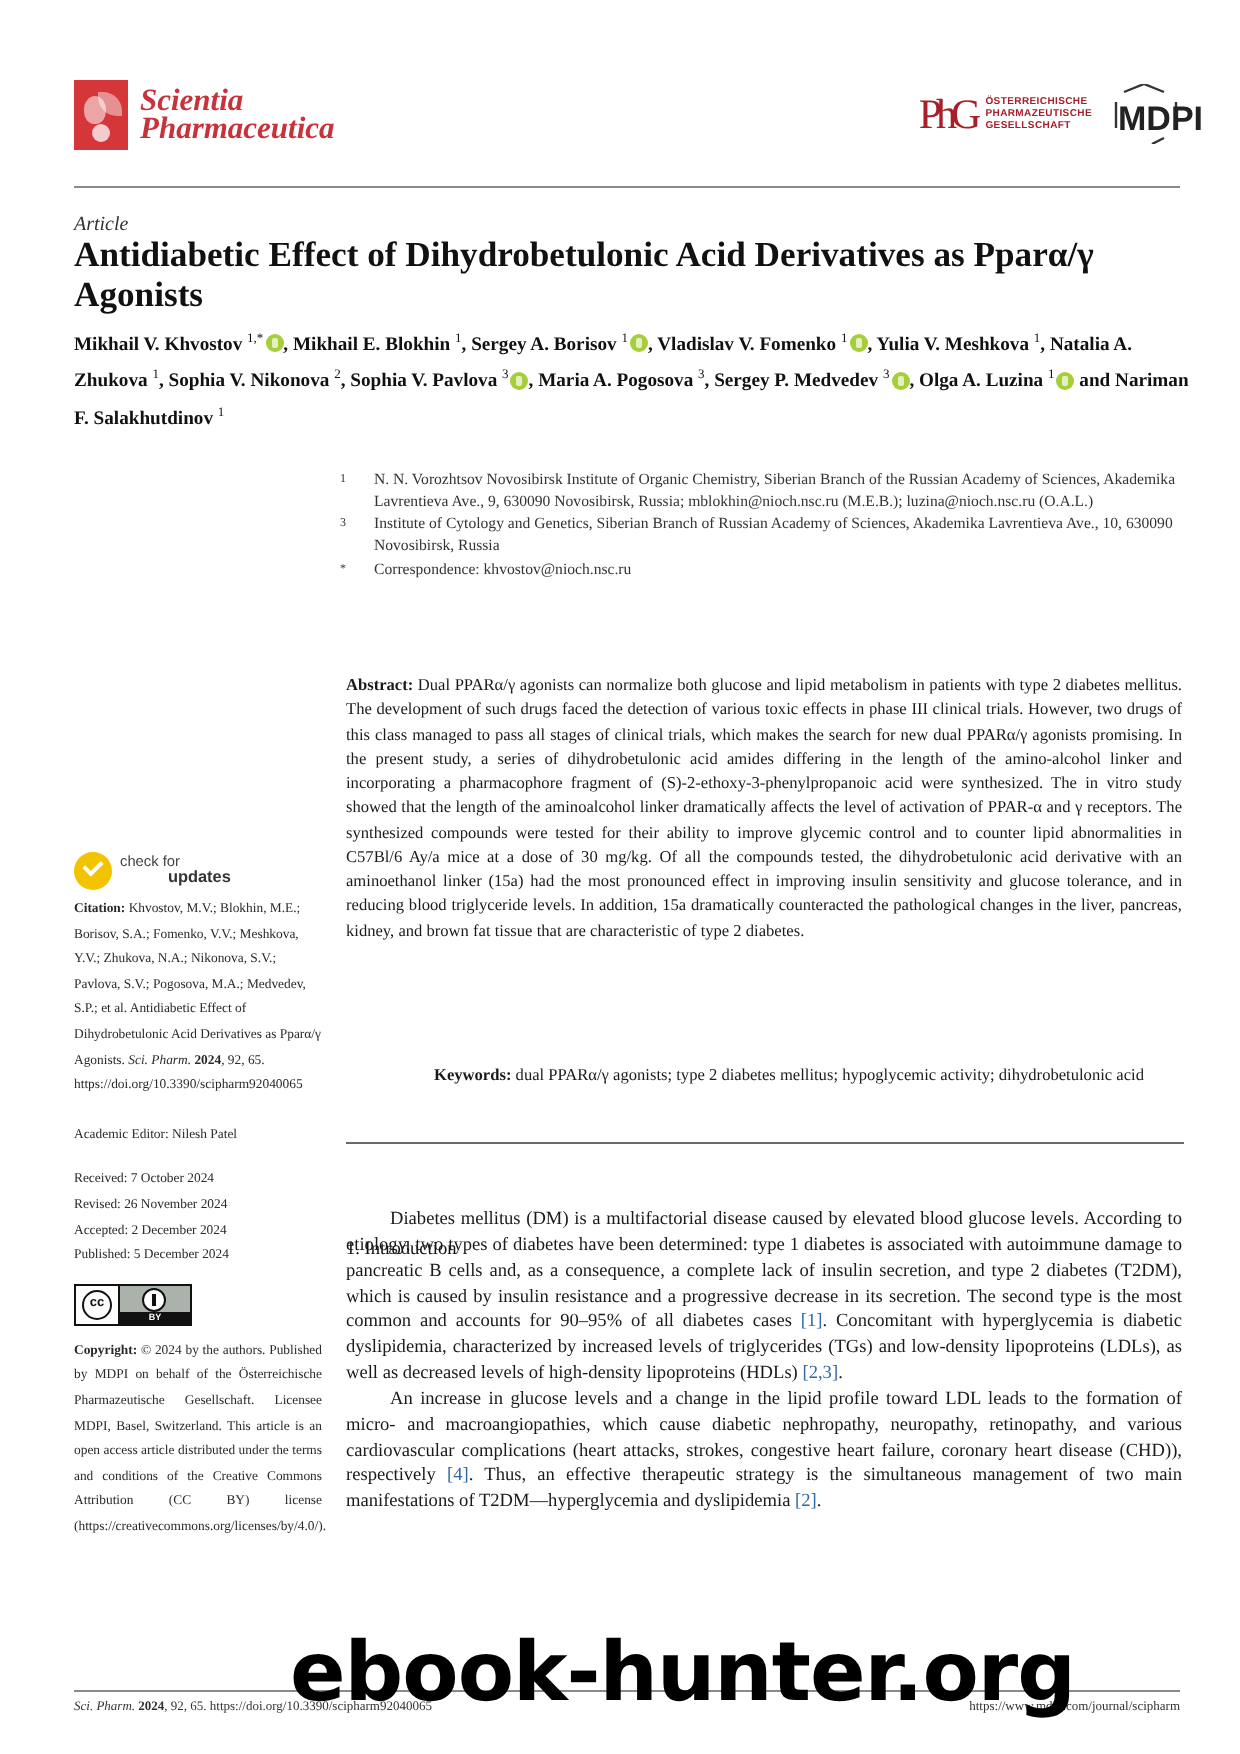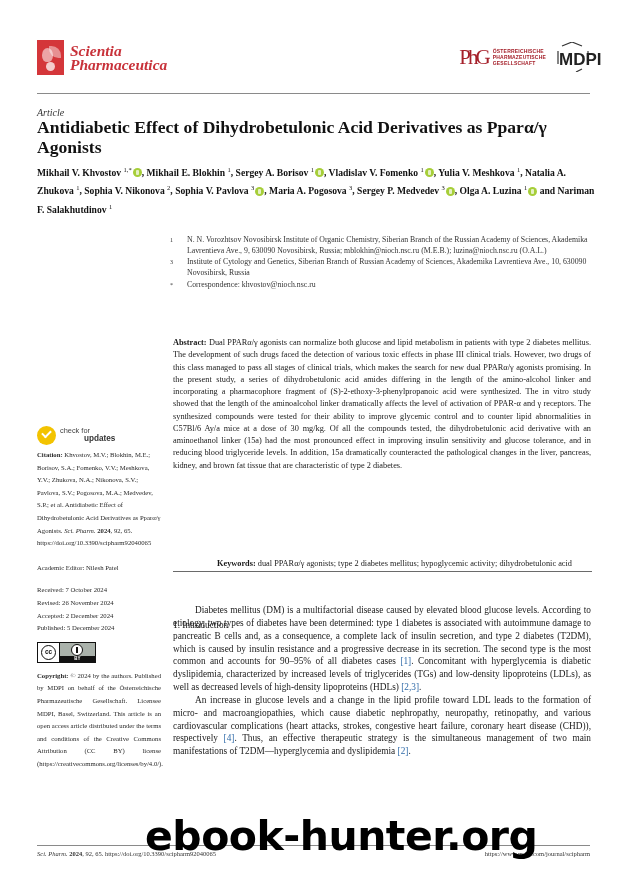--- a/index.html
+++ b/index.html
@@ -33,21 +33,21 @@
   .orcid::after { content: ""; position: absolute; left: 3px; top: 2px; width: 3px; height: 5px; border-radius: 1px; background: #ffffff; opacity: 0.7; }
 
   .affiliations { position: absolute; left: 170px; top: 235px; width: 425px; font-size: 7.8px; line-height: 10.6px; color: #333; }
   .aff { display: flex; margin-bottom: 1.2px; }
   .aff-num { width: 17px; flex: none; font-size: 6px; padding-top: 0; color: #333; }
   .aff-text { flex: 1; }
 
   .abstract { position: absolute; left: 173px; top: 337px; width: 418px; font-size: 8.3px; line-height: 12.25px; text-align: justify; color: #1a1a1a; }
   .abstract b { font-weight: bold; }
 
-  .keywords { position: absolute; left: 173px; top: 558px; width: 418px; font-size: 8.3px; line-height: 12.25px; text-align: justify; color: #1a1a1a; padding-left: 44px; }
+  .keywords { position: absolute; left: 173px; top: 532px; width: 418px; font-size: 8.3px; line-height: 12.25px; text-align: justify; color: #1a1a1a; padding-left: 44px; }
 
   .section-rule { position: absolute; left: 173px; top: 571px; width: 419px; height: 1px; background: #6a6a6a; }
 
   .section-heading { position: absolute; left: 173px; top: 620px; font-weight: normal; font-size: 9.3px; color: #111; }
   .body-text { position: absolute; left: 173px; top: 604px; width: 418px; font-size: 9.3px; line-height: 12.85px; text-align: justify; color: #1a1a1a; }
   .body-text p { text-indent: 22px; }
   .cite { color: #2f6aa8; }
 
   .sidebar { position: absolute; left: 37px; top: 424px; width: 124px; font-size: 6.7px; line-height: 12.6px; color: #2a2a2a; }
   .check-updates { display: flex; align-items: center; height: 22px; margin-bottom: 3px; }

